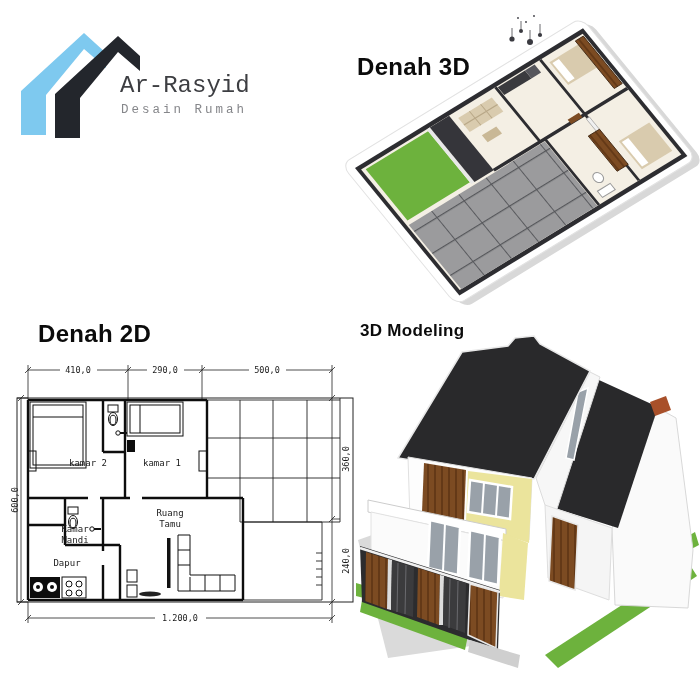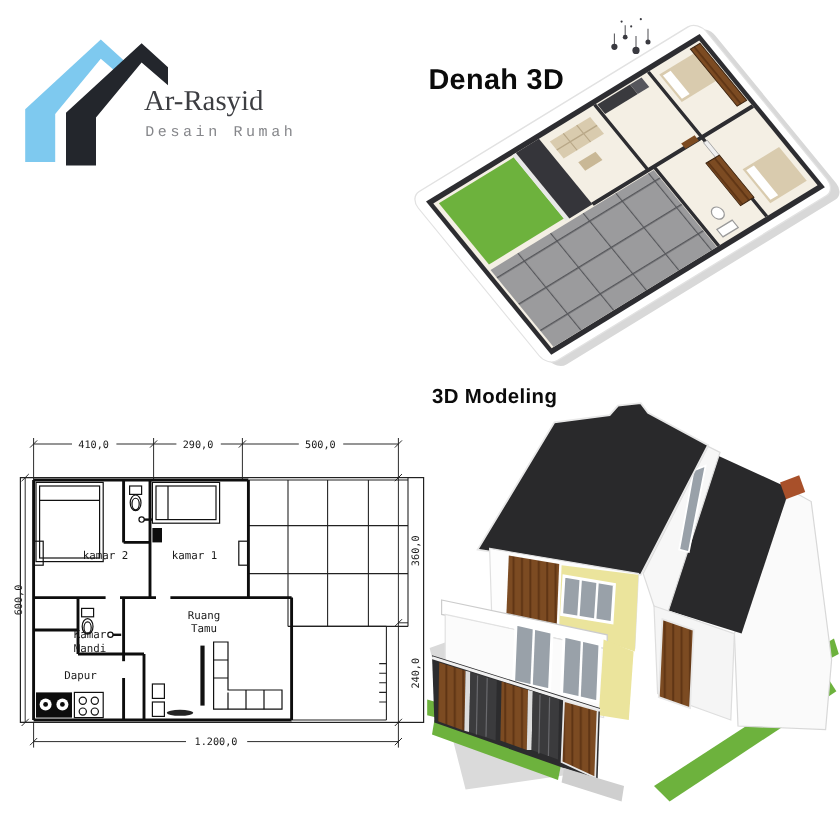--- a/index.html
+++ b/index.html
@@ -2,40 +2,41 @@
 <html><head>
 <meta charset="utf-8">
 <style>
   html,body{margin:0;padding:0;background:#ffffff;}
   .canvas{position:relative;width:700px;height:700px;background:#ffffff;overflow:hidden;
           font-family:"Liberation Sans",sans-serif;}
   .abs{position:absolute;}
   .sec-title{position:absolute;font-weight:bold;font-size:24px;color:#0b0b0b;letter-spacing:.3px;
              font-family:"Liberation Sans",sans-serif;}
   .brand-title{position:absolute;left:120px;top:72px;font-size:24px;color:#3d3e42;
-               font-family:Liberation Serif, serif;}
+               font-family:Liberation Mono, monospace;}
   .brand-subtitle{position:absolute;left:121px;top:103px;font-size:12.5px;color:#85868a;
                   letter-spacing:3px;font-family:Liberation Mono, monospace;}
   svg text{font-family:"DejaVu Sans Mono",monospace;fill:#1a1a1a;}
   .dim{font-size:8.5px;}
   .room{font-size:9px;}
 </style>
 </head>
 <body>
 
 <div class="canvas">
 
   <svg class="abs" style="left:10px;top:25px" width="150" height="120" viewBox="0 0 150 120">
     <polygon points="11,110 11,66 74,8 96,28 96,43 74,24 36,70 36,110" fill="#7ec9ef"></polygon>
     <polygon points="45,113 45,69 108,11 130,31 130,46 108,27 70,73 70,113" fill="#23262c"></polygon>
   </svg>
   <div class="brand-title">Ar-Rasyid</div>
   <div class="brand-subtitle">Desain Rumah</div>
 
   <div class="sec-title" style="left:357px;top:53px">Denah 3D</div>
+  <div class="sec-title" style="left:38px;top:320px">Denah 2D</div>
   <div class="sec-title" style="left:360px;top:321px;font-size:17px">3D Modeling</div>
 
   <svg class="abs" style="left:340px;top:8px" width="360" height="312" viewBox="0 0 360 312">
     <defs>
       <pattern id="tiles3d" patternUnits="userSpaceOnUse" width="34" height="25">
         <rect width="34" height="25" fill="#9b9b9d"></rect>
         <path d="M0,0 H34 M0,0 V25" stroke="#55565a" stroke-width="2" fill="none"></path>
       </pattern>
       <pattern id="wood3d" patternUnits="userSpaceOnUse" width="7" height="7">
         <rect width="7" height="7" fill="#7c4b22"></rect>

